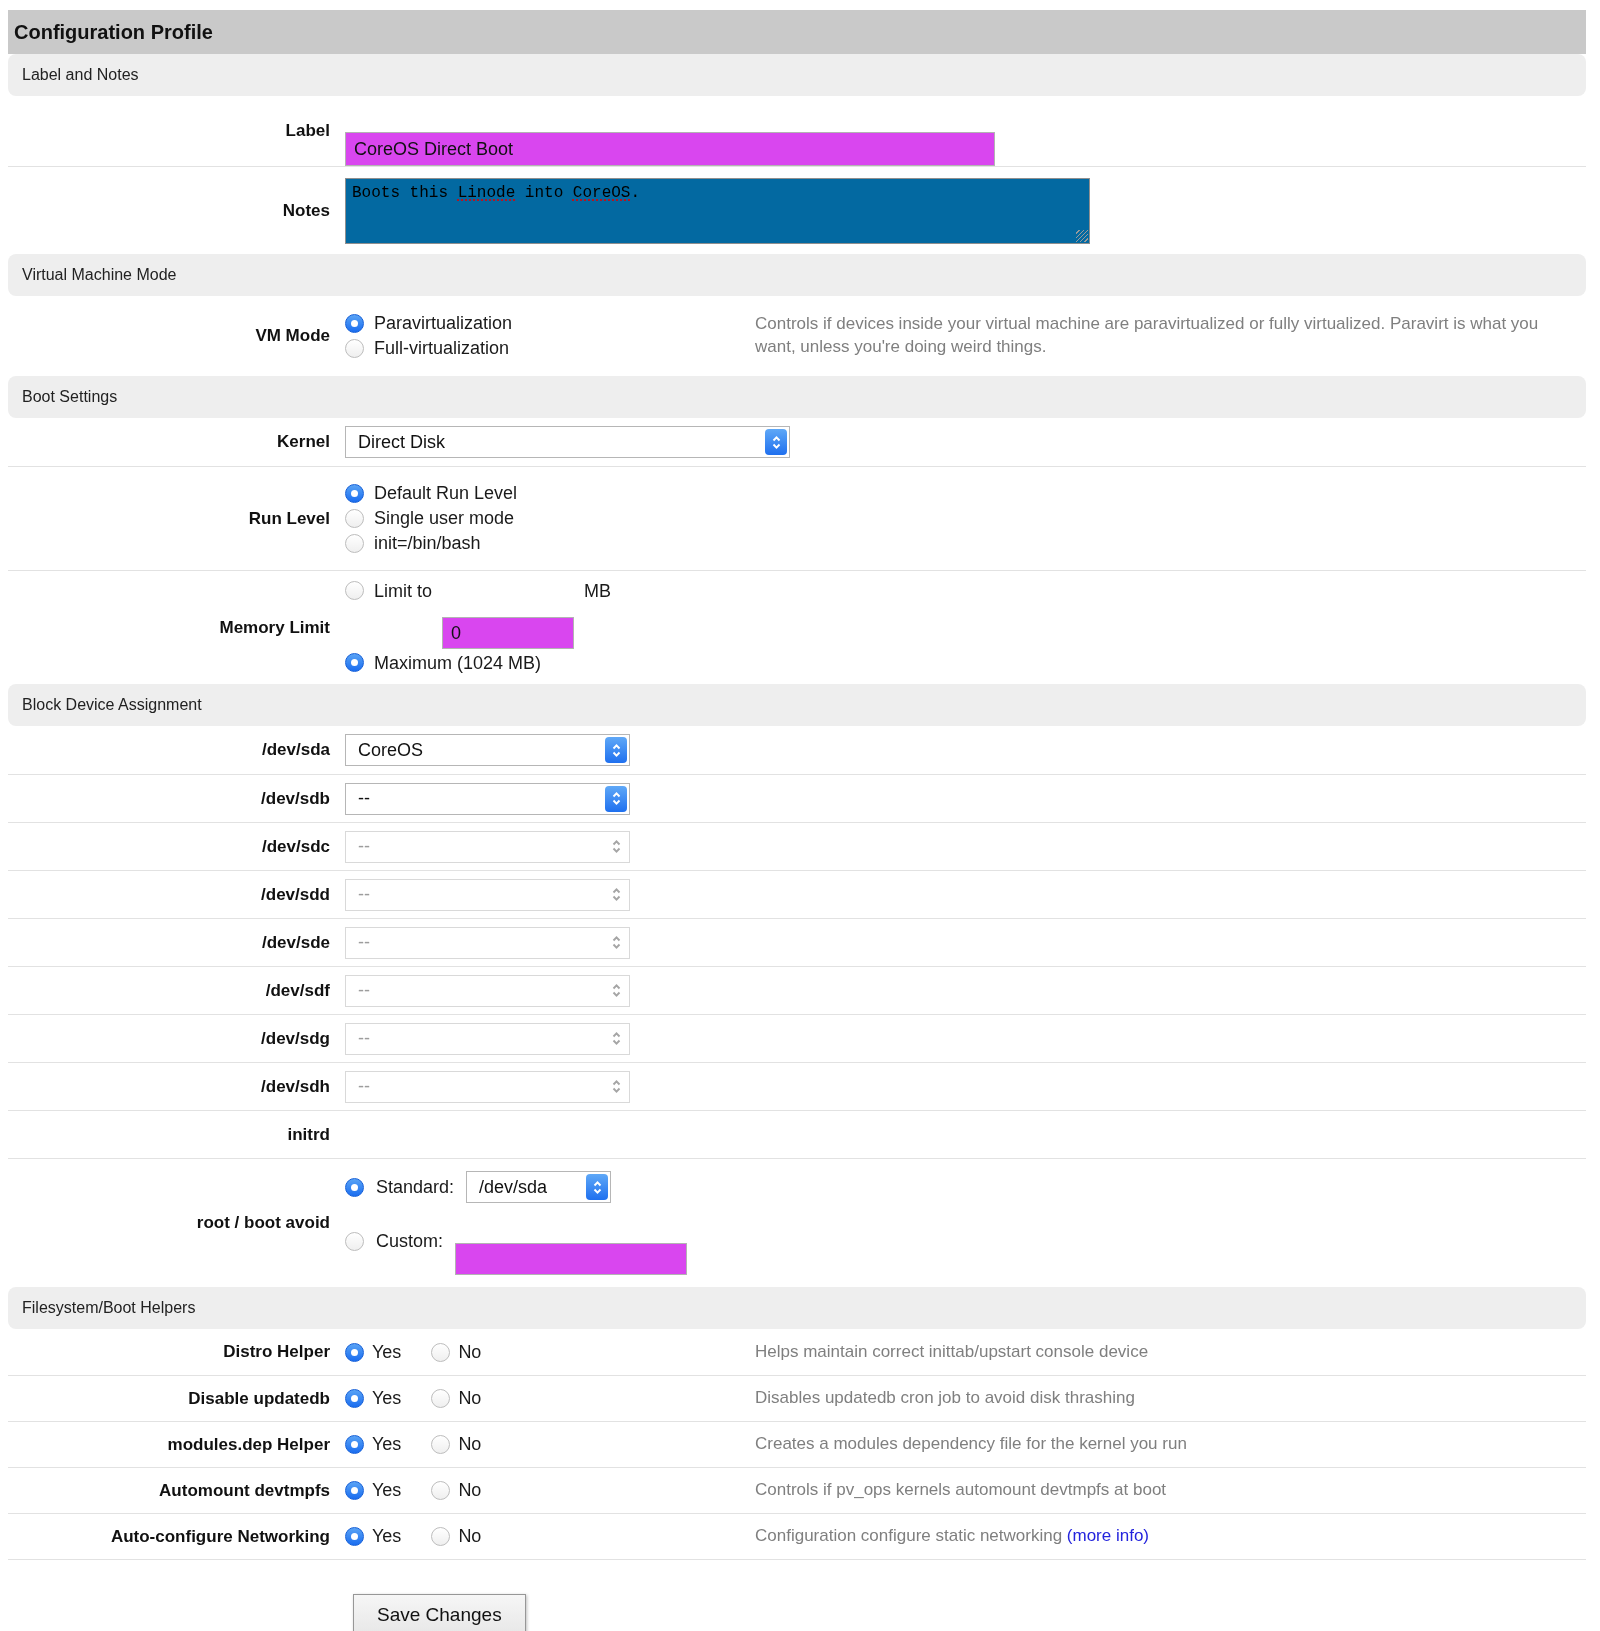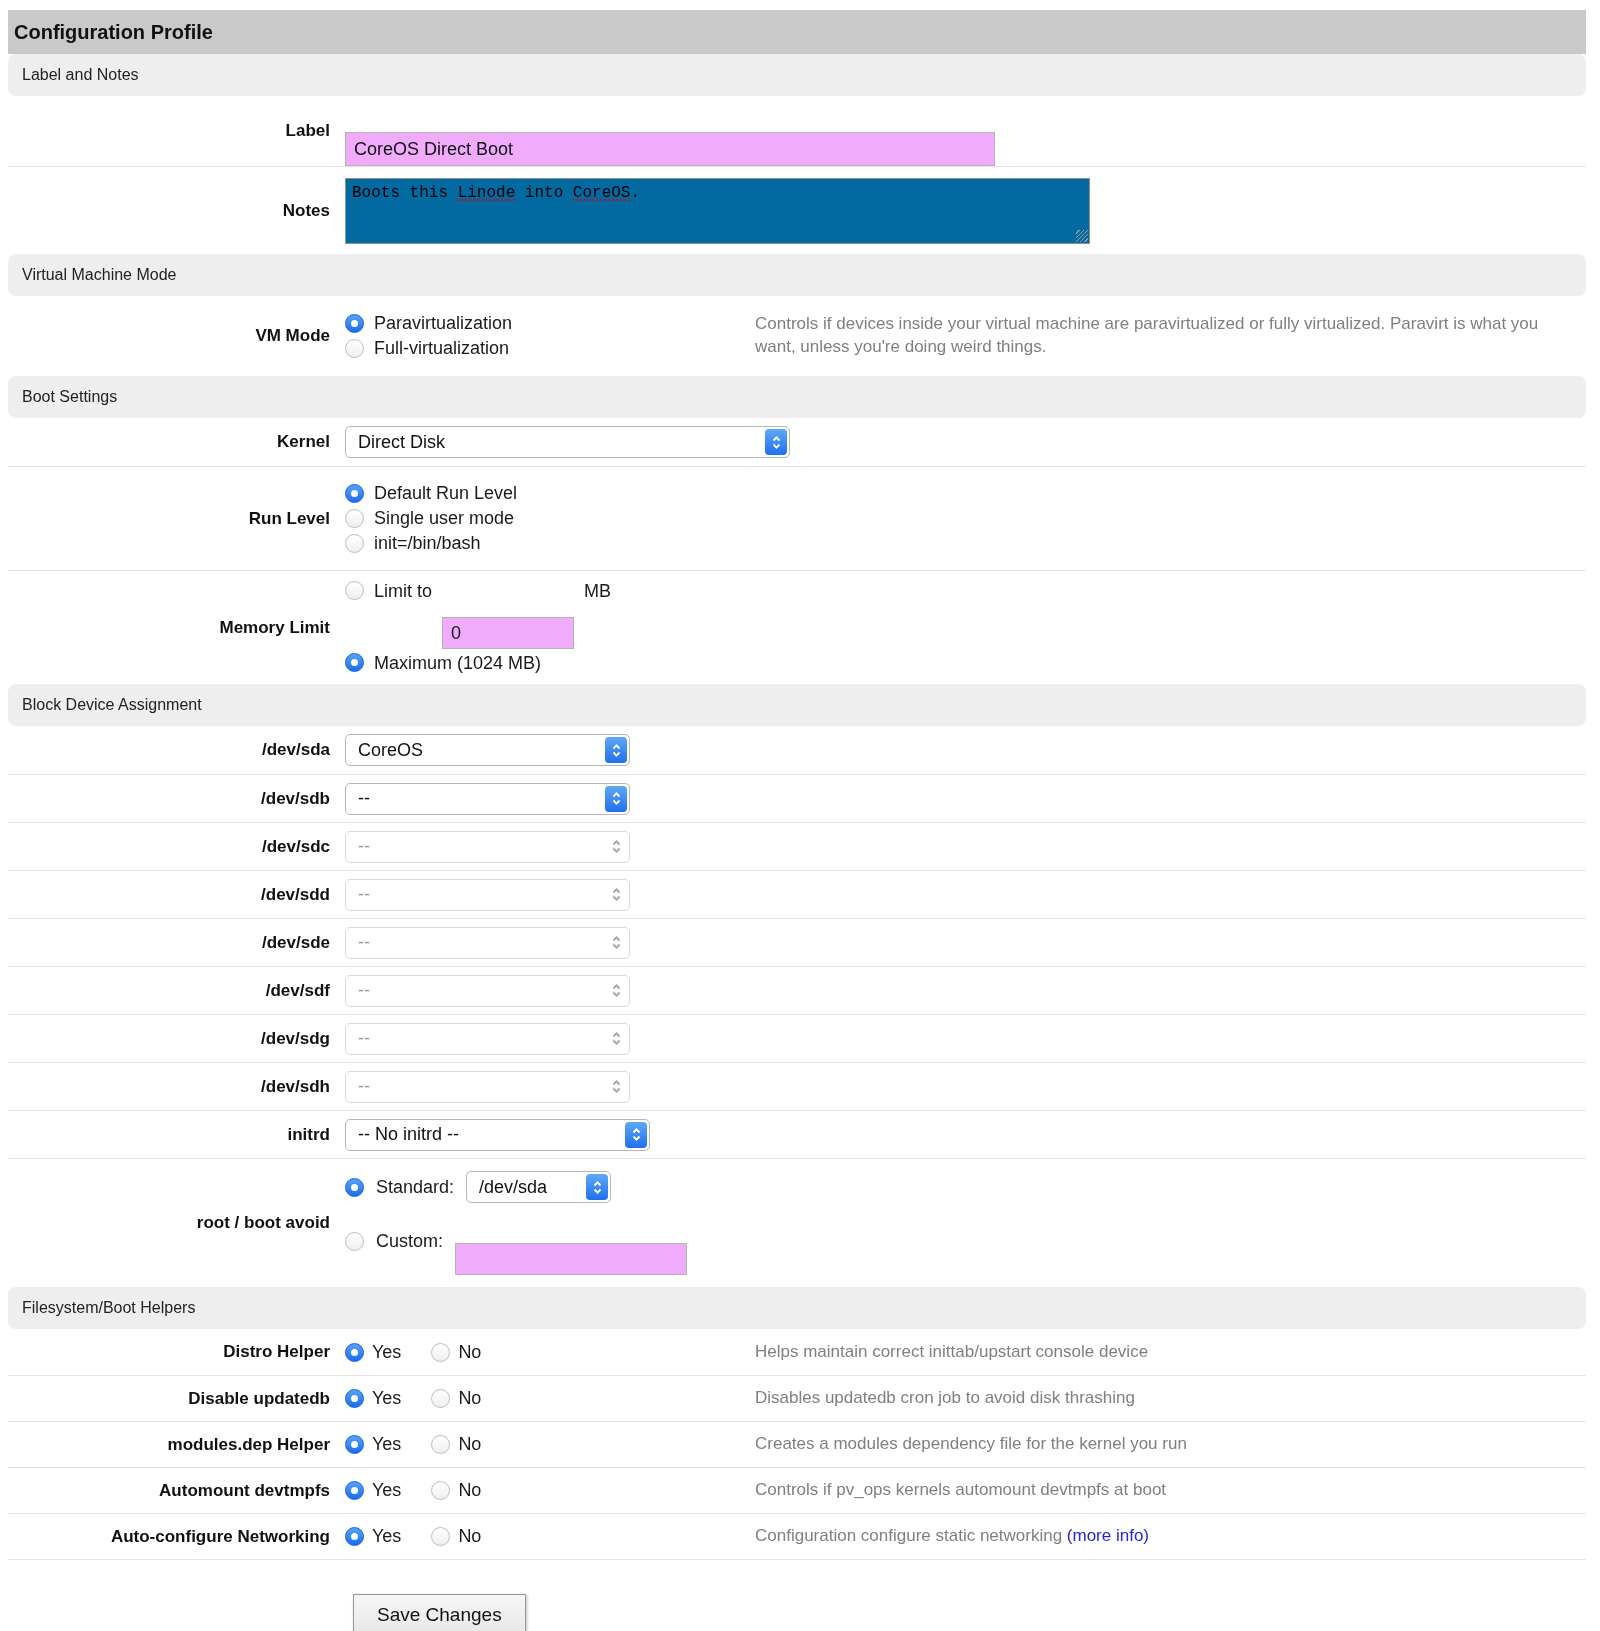--- a/index.html
+++ b/index.html
@@ -27,38 +27,38 @@
 
   .col-label {
     width:337px; flex:none; text-align:right; padding-right:15px;
     font-weight:bold; font-size:17px; color:#111;
   }
   .col-control { width:410px; flex:none; }
   .col-help { flex:1; color:#7f7f7f; font-size:17px; line-height:1.35; padding-right:20px; }
 
   
   .text-input {
-    height:34px; border:1px solid #b3b3b3; background:#f0abfc;
+    height:34px; border:1px solid #b3b3b3; background:#d946ef;
     font-family:"Liberation Sans", sans-serif; font-size:18px; color:#111;
     padding:0 8px; outline:none;margin-top:36px;
   }
   .textarea-fake {
     width:745px; height:66px; border:1px solid #8f8f8f; background:#0369a1;
     font-family:"Liberation Mono", monospace; font-size:16px; color:#000;
     padding:4px 6px; position:relative; overflow:hidden; line-height:1.25;
   }
   .misspell { text-decoration:underline; text-decoration-style:dotted; text-decoration-color:#e00000; text-underline-offset:3px; }
   .resize-grip {
     position:absolute; right:1px; bottom:1px; width:12px; height:12px;
     background:repeating-linear-gradient(135deg, transparent 0 2px, #9a9a9a 2px 3px);
   }
 
   
   .select {
-    position:relative; height:32px; border:1px solid #b6b6b6; border-radius:5px;
+    position:relative; height:32px; border:1px solid #b6b6b6; border-radius:0;
     background:#fff; display:flex; align-items:center; padding:0 30px 0 12px;
     font-size:18px; color:#111; cursor:default;
   }
   .select .stepper {
     position:absolute; top:2px; bottom:2px; right:2px; width:22px; border-radius:4px;
     background:linear-gradient(#5fa8f7, #1f70ef);
     display:flex; align-items:center; justify-content:center;
   }
   .select.disabled { border-color:#d9d9d9; color:#9d9d9d; }
   .select.disabled .stepper { background:none; }
@@ -347,31 +347,20 @@
                   <path d="M2.5 10.5 L5.5 13.7 L8.5 10.5" fill="none" stroke-width="1.9"></path>
                 </svg>
             </span>
           </div>
         </div>
         <div class="col-help"></div>
       </div>
 
       <div class="form-row row-device">
         <div class="col-label">initrd</div>
-        <div class="col-control">
-          <div class="select initrd-select">
-            <span>-- No initrd --</span>
-            <span class="stepper">
-              <svg width="11" height="17" viewBox="0 0 11 17">
-                  <path d="M2.5 6.5 L5.5 3.3 L8.5 6.5" fill="none" stroke-width="1.9"></path>
-                  <path d="M2.5 10.5 L5.5 13.7 L8.5 10.5" fill="none" stroke-width="1.9"></path>
-                </svg>
-            </span>
-          </div>
-        </div>
         <div class="col-help"></div>
       </div>
 
       <div class="form-row row-root">
         <div class="col-label">root / boot avoid</div>
         <div class="col-control">
           <div class="rootline">
             <span class="radio selected"></span>
             <span>Standard:</span>
             <div class="select root-select">

